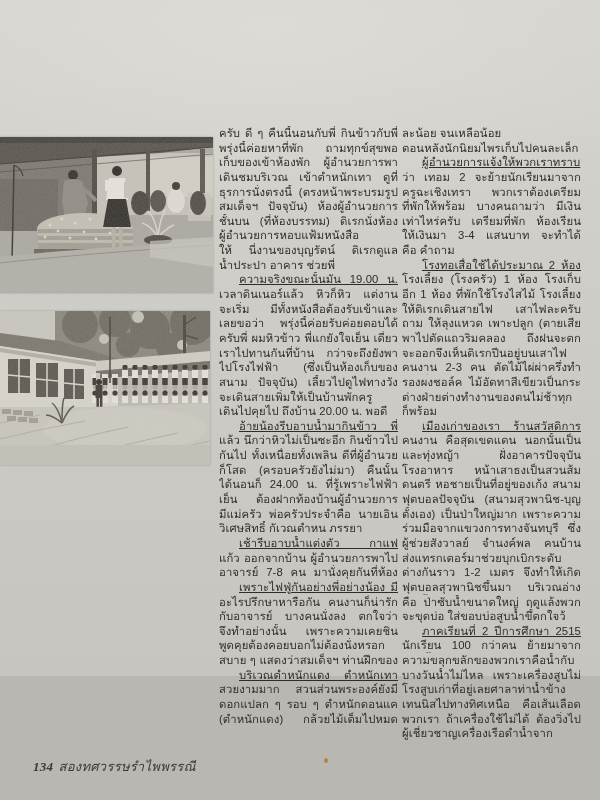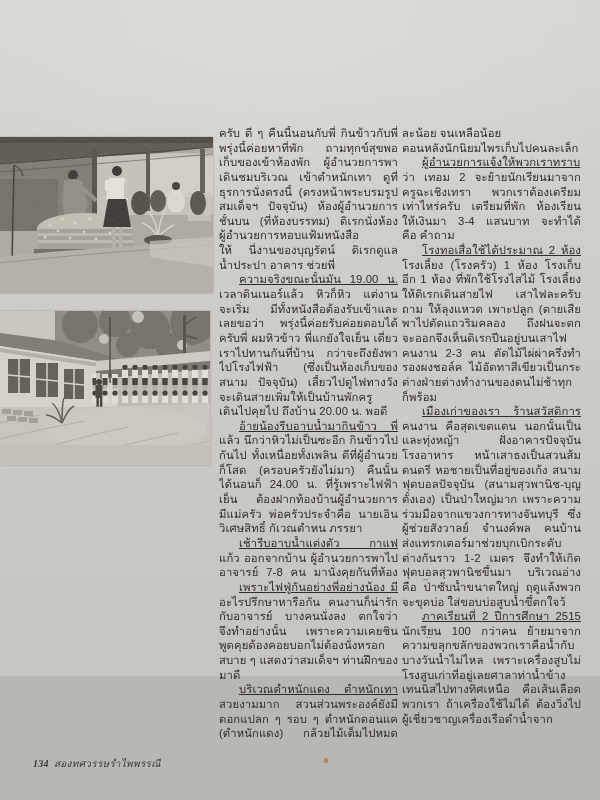--- a/index.html
+++ b/index.html
@@ -24,21 +24,21 @@
   .line{
     height:14.65px;line-height:14.65px;font-size:11.3px;
     overflow:hidden;text-align:justify;text-align-last:left;
     letter-spacing:.1px;
   }
   .line.just{text-align-last:justify;}
   .line.indent{text-indent:20px;text-decoration:underline;}
   .footer{
     position:absolute;left:33px;top:756px;
     font-family:"Liberation Serif","DejaVu Serif",serif;
-    font-style:italic;font-size:10px;color:#3c3a36;letter-spacing:.3px;
+    font-style:italic;font-size:13px;color:#3c3a36;letter-spacing:.3px;
   }
   .footer .pgnum{font-weight:bold;margin-right:5px;}
   .speck{position:absolute;left:324px;top:758px;width:4px;height:5px;border-radius:50%;
     background:#b5773a;opacity:.85;}
 </style>
 </head>
 <body>
 
 <div class="page">
 
@@ -235,32 +235,32 @@
       <div class="line">วิเศษสิทธิ์ กัเวณตำหน ภรรยา</div>
       <div class="line indent just">เช้ารีบอาบน้ำแต่งตัว กาแฟคนละ</div>
       <div class="line just">แก้ว ออกจากบ้าน ผู้อำนวยการพาไปรู้จัก</div>
       <div class="line">อาจารย์ 7-8 คน มานั่งคุยกันที่ห้องโถง</div>
       <div class="line indent just">เพราะไฟฟู่กันอย่างพี่อย่างน้อง มี</div>
       <div class="line just">อะไรปรึกษาหารือกัน คนงานก็น่ารักพูด</div>
       <div class="line just">กับอาจารย์ บางคนนั่งลง ตกใจว่าทำไม</div>
       <div class="line just">จึงทำอย่างนั้น เพราะความเคยชิน เวลาจะ</div>
       <div class="line just">พูดคุยต้องคอยบอกไม่ต้องนั่งหรอก ยืนคุย</div>
       <div class="line just">สบาย ๆ แสดงว่าสมเด็จฯ ท่านฝึกของท่าน</div>
-      <div class="line">มาดี</div>
       <div class="line indent just">บริเวณตำหนักแดง ตำหนักเทา</div>
       <div class="line just">สวยงามมาก สวนส่วนพระองค์ยังมีต้นไม้</div>
       <div class="line just">ดอกแปลก ๆ รอบ ๆ ตำหนักดอนแค</div>
       <div class="line just">(ตำหนักแดง) กล้วยไม้เต็มไปหมด มา</div>
     </div>
   <div class="col col-right">
       <div class="line">ละน้อย จนเหลือน้อย</div>
       <div class="line just">ตอนหลังนักนิยมไพรเก็บไปคนละเล็ก</div>
       <div class="line indent just">ผู้อำนวยการแจ้งให้พวกเราทราบ</div>
       <div class="line just">ว่า เทอม 2 จะย้ายนักเรียนมาจากวิทยาลัย</div>
       <div class="line just">ครูฉะเชิงเทรา พวกเราต้องเตรียมห้องเรียน</div>
+      <div class="line just">ที่พักให้พร้อม บางคนถามว่า มีเงิน</div>
       <div class="line just">เท่าไหร่ครับ เตรียมที่พัก ห้องเรียน กรมฯ</div>
       <div class="line just">ให้เงินมา 3-4 แสนบาท จะทำได้อย่างไร</div>
       <div class="line">คือ คำถาม</div>
       <div class="line indent just">โรงทอเสื่อใช้ได้ประมาณ 2 ห้อง</div>
       <div class="line just">โรงเลี้ยง (โรงครัว) 1 ห้อง โรงเก็บของ</div>
       <div class="line just">อีก 1 ห้อง ที่พักใช้โรงไสไม้ โรงเลี้ยงไก่</div>
       <div class="line just">ให้ดิเรกเดินสายไฟ เสาไฟละครับ ดิเรก</div>
       <div class="line just">ถาม ให้ลุงแหวด เพาะปลูก (ตายเสียแล้ว)</div>
       <div class="line just">พาไปตัดแถวริมคลอง ถึงฝนจะตก แดด</div>
       <div class="line just">จะออกจึงเห็นดิเรกปีนอยู่บนเสาไฟกับ</div>

